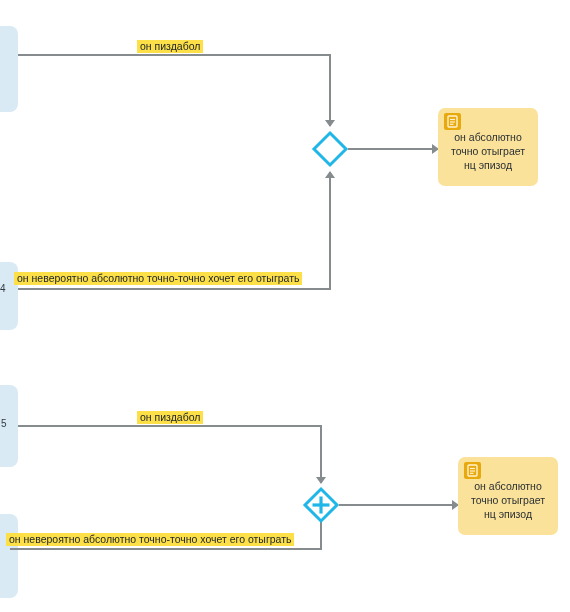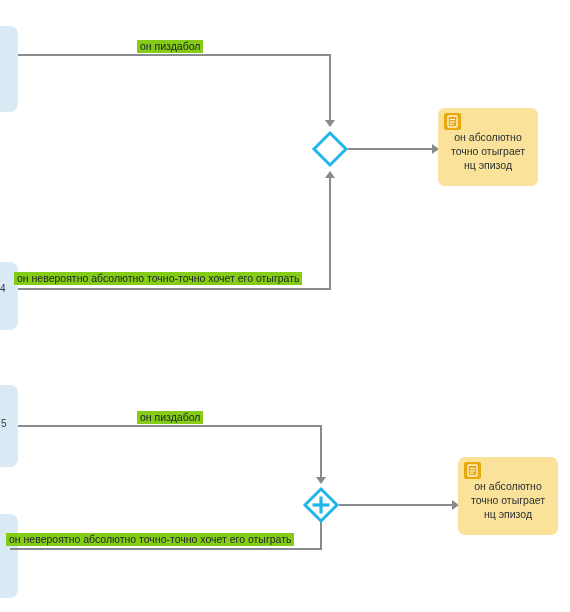--- a/index.html
+++ b/index.html
@@ -77,21 +77,21 @@
     border-left: 7px solid #868b8e;
   }
 
   
   .flow-label {
     position: absolute;
     font-size: 10.5px;
     color: #20262b;
     line-height: 13px;
     white-space: nowrap;
-    background: #84cc16;
+    background: #fde047;
     padding: 0 3px;
   }
 
   
   .gateway {
     position: absolute;
     width: 36px;
     height: 36px;
   }
   .gateway svg { display: block; overflow: visible; }

